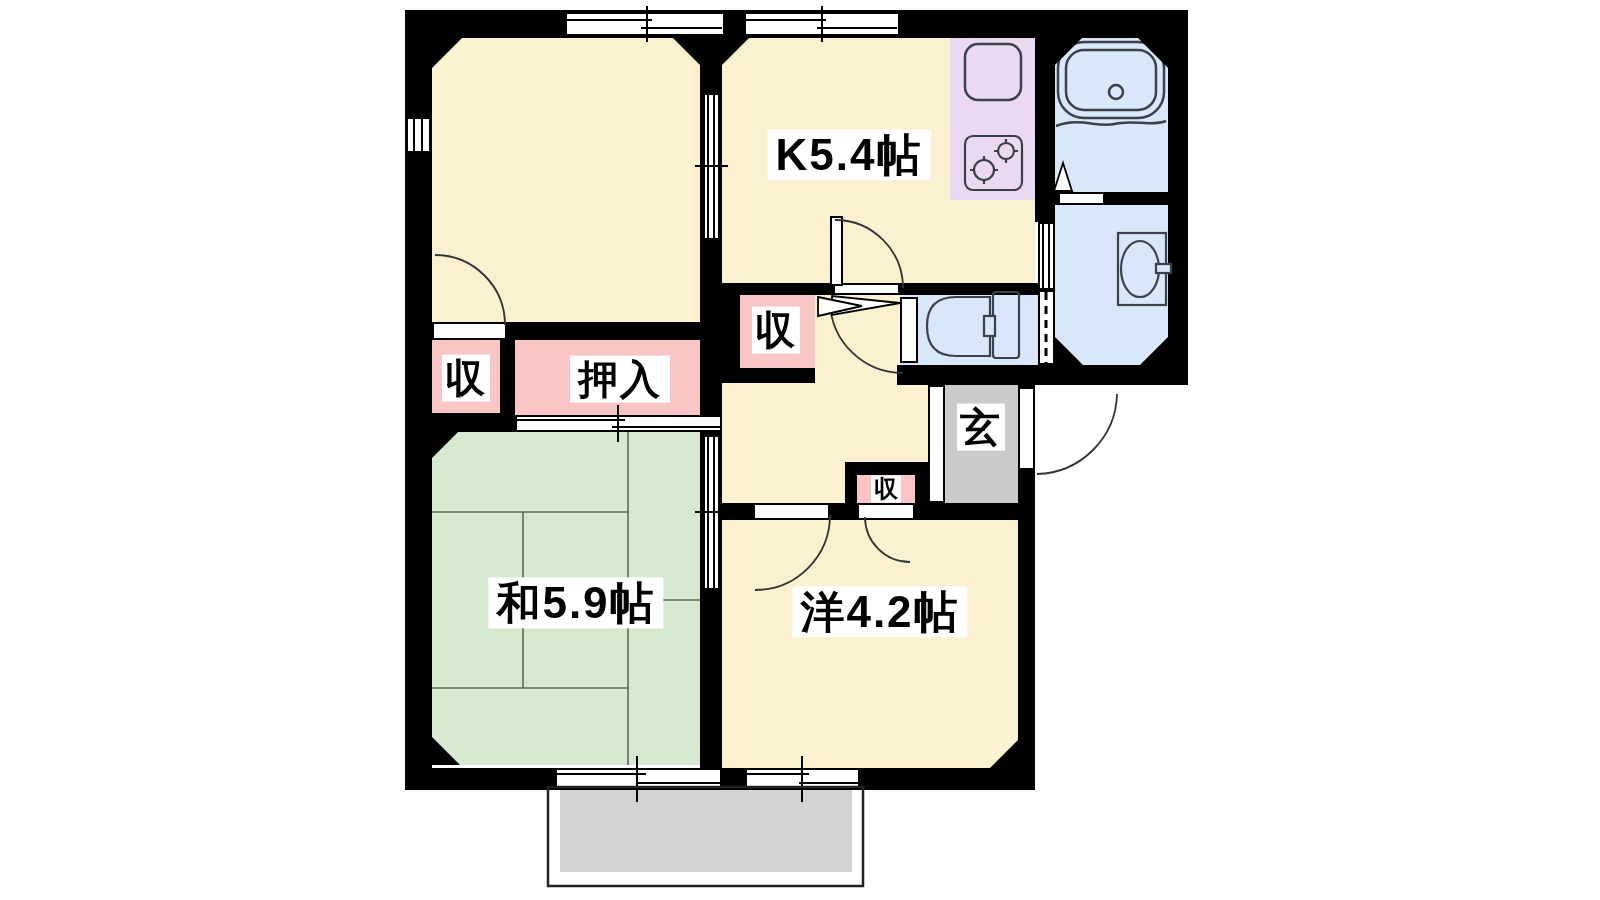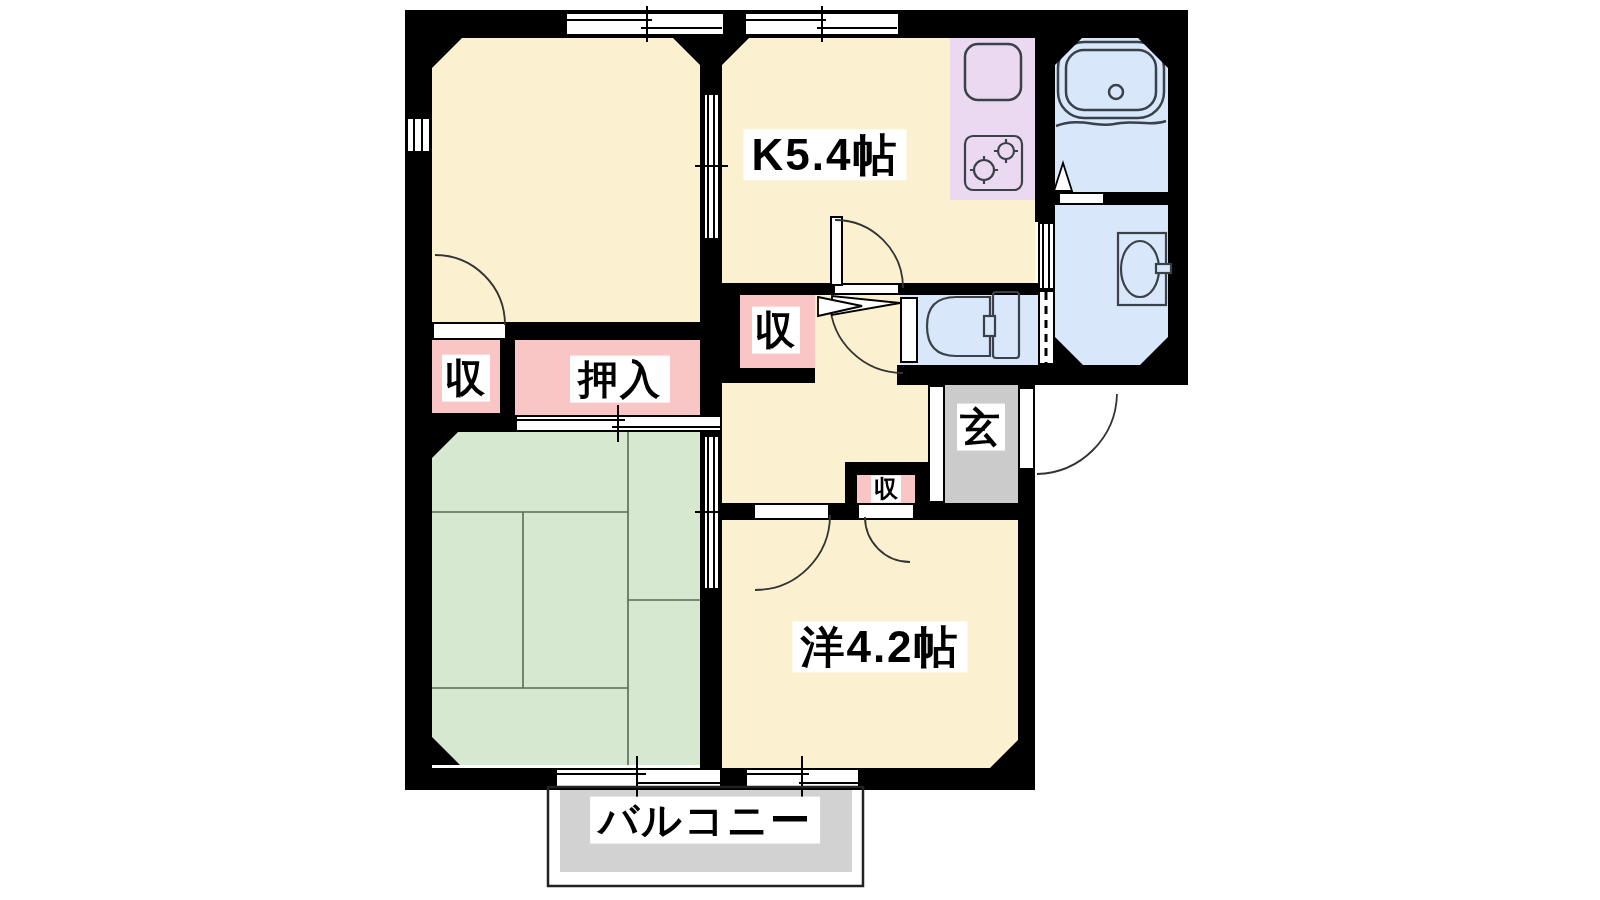--- a/index.html
+++ b/index.html
@@ -159,22 +159,22 @@
       <polygon points="1055,38 1082,38 1055,65"></polygon>
       <polygon points="1168,38 1138,38 1168,68"></polygon>
       <polygon points="1168,365 1140,365 1168,337"></polygon>
       <polygon points="1055,365 1083,365 1055,337"></polygon>
       <polygon points="432,432 458,432 432,458"></polygon>
       <polygon points="432,765 460,765 432,737"></polygon>
       <polygon points="1018,768 990,768 1018,740"></polygon>
     </g>
   </svg>
 
-  <div class="lbl fs44" style="left:825px;top:155px;">K5.4帖</div>
-  <div class="lbl fs44" style="left:880px;top:647px;">洋4.2帖</div>
+  <div class="lbl fs44" style="left:849px;top:155px;">K5.4帖</div>
+  <div class="lbl fs44" style="left:576px;top:603px;">和5.9帖</div>
+  <div class="lbl fs44" style="left:880px;top:612px;">洋4.2帖</div>
   <div class="lbl fs40" style="left:466px;top:378px;padding:1px 3px;">収</div>
   <div class="lbl fs40" style="left:620px;top:379px;">押入</div>
   <div class="lbl fs40" style="left:776px;top:330px;padding:1px 3px;">収</div>
   <div class="lbl fs24" style="left:886px;top:489px;padding:0 3px;letter-spacing:0;">収</div>
   <div class="lbl fs40" style="left:981px;top:427px;padding:1px 3px;">玄</div>
-  <div class="lbl fs40" style="left:705px;top:820px;">バルコニー</div>
 
 </div>
 
 </body></html>

